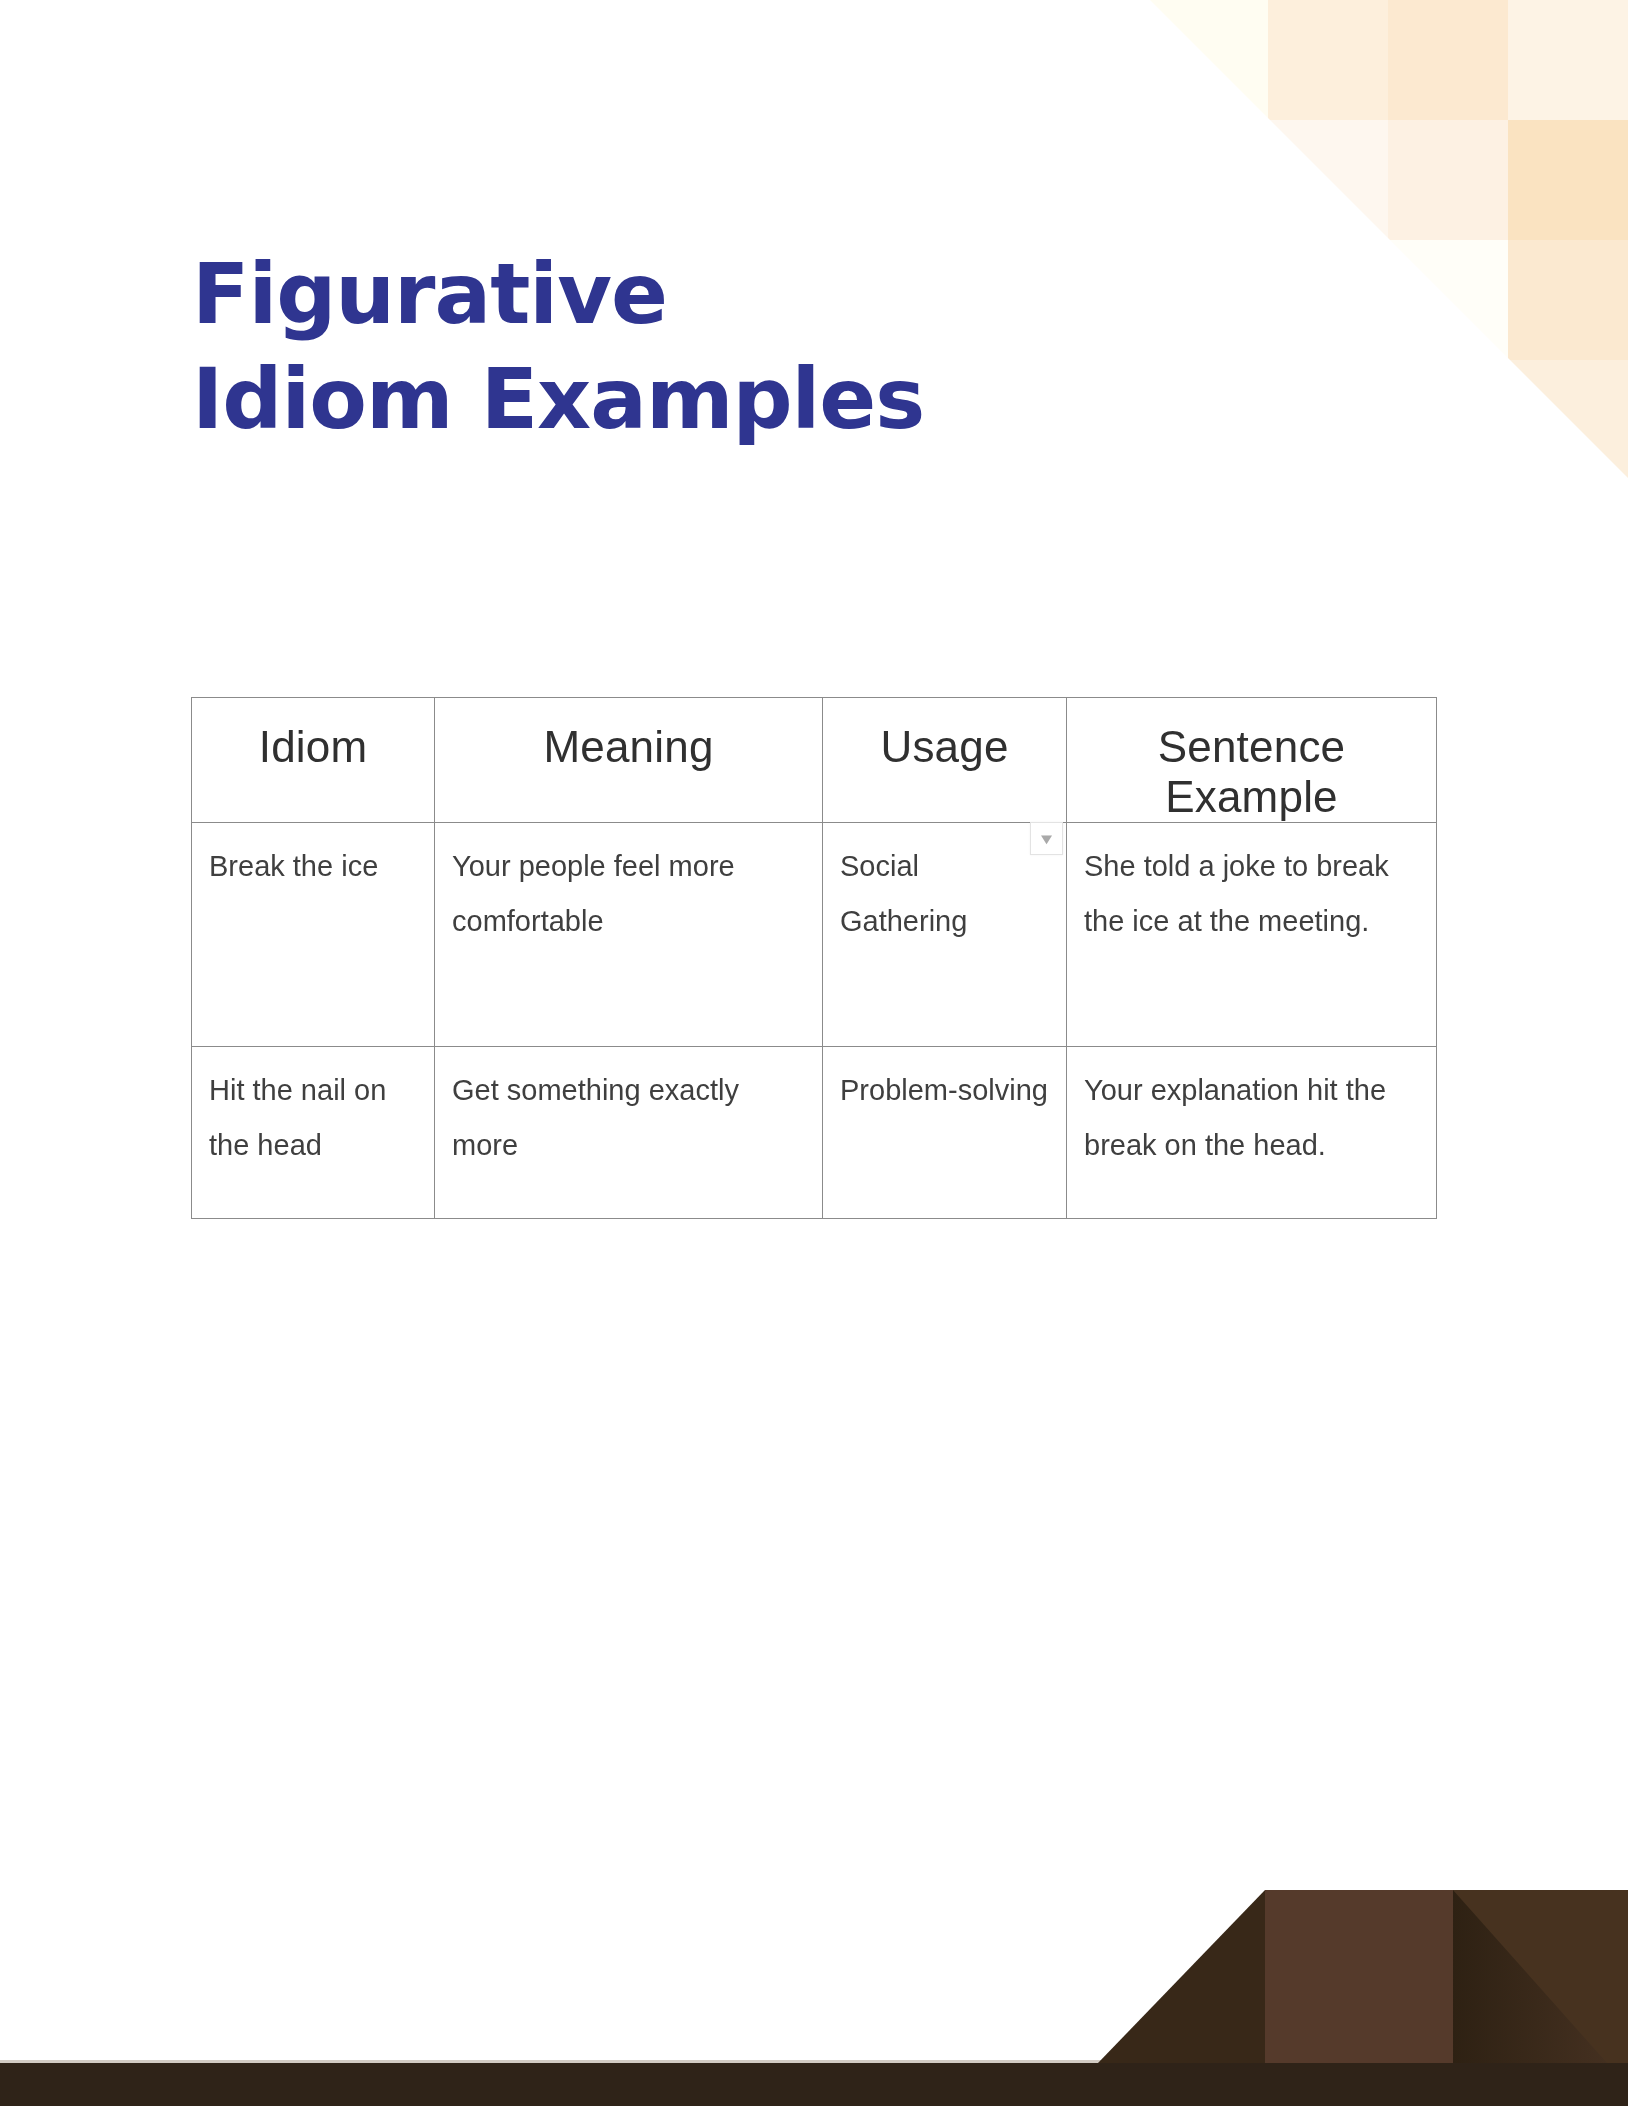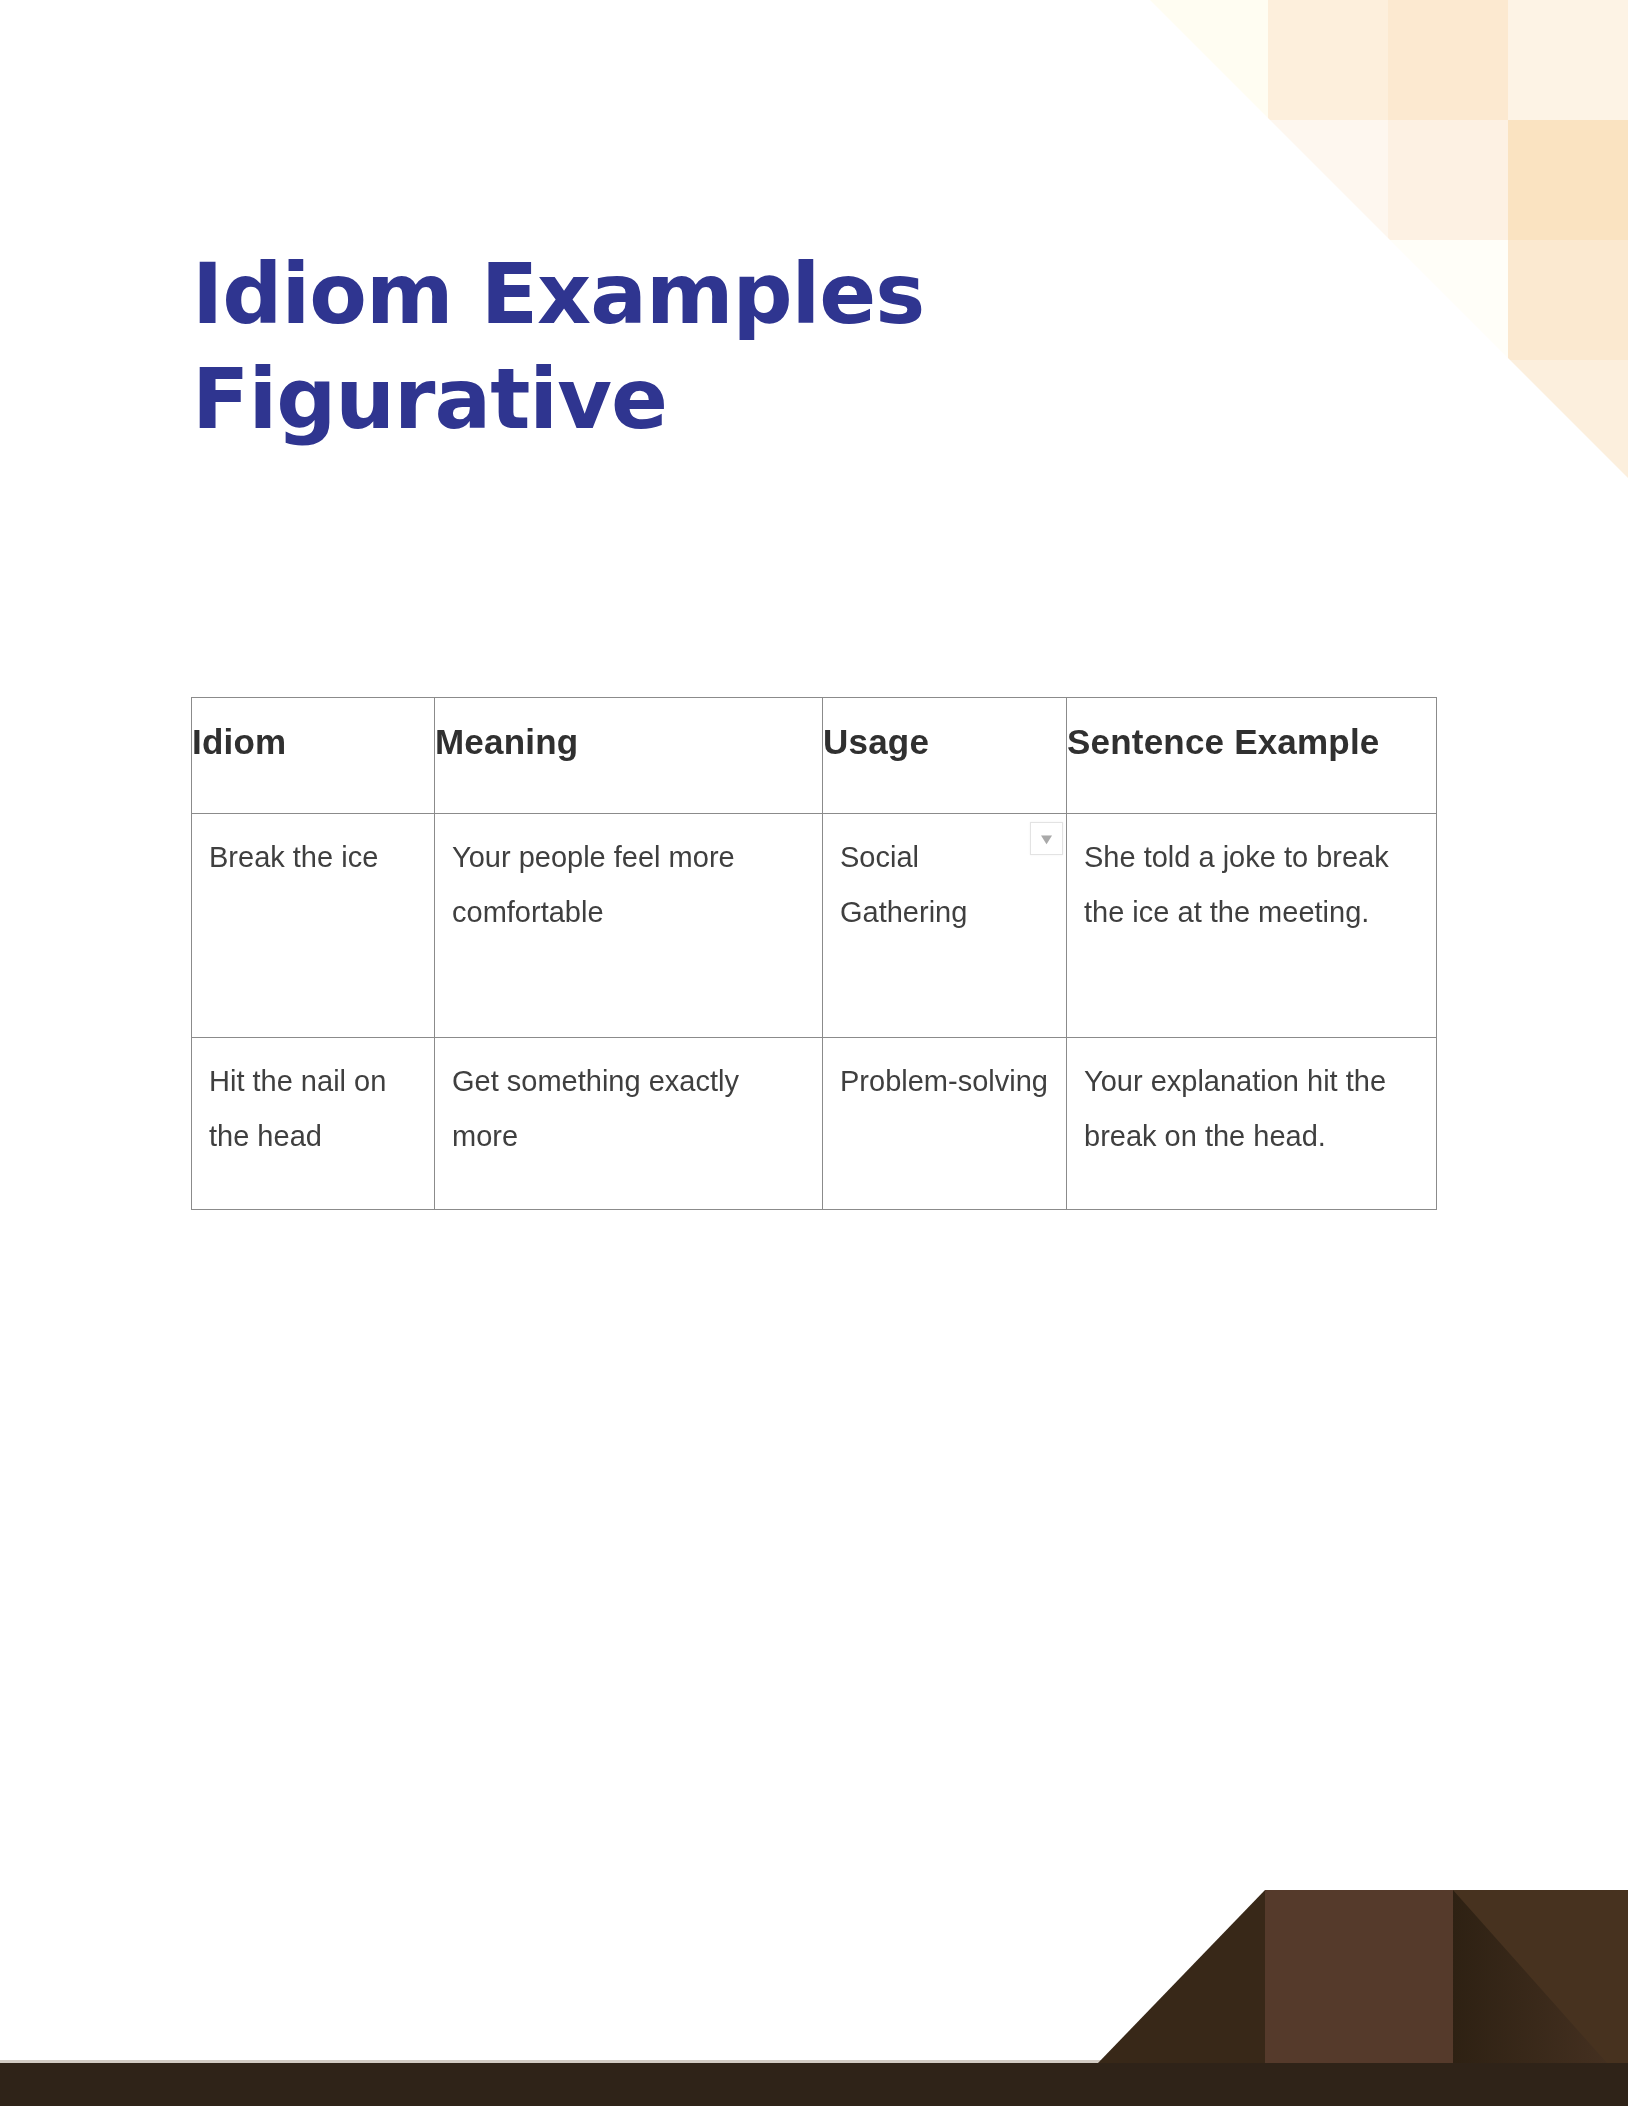--- a/index.html
+++ b/index.html
@@ -41,24 +41,24 @@
     width:1245px;
     background:#ffffff;
   }
   .idiom-table th, .idiom-table td {
     border:1.5px solid #8B8B8B;
     vertical-align:top;
   }
   .idiom-table th {
     height:116px;
     padding-top:24px;
-    font-size:35px;
-    font-weight:700;
+    font-size:44px;
+    font-weight:400;
     color:#303030;
-    text-align:left;
+    text-align:center;
     letter-spacing:.2px;
   }
   .idiom-table td {
     padding:16px 16px 0 17px;
     font-size:29px;
     line-height:55px;
     font-weight:400;
     color:#3F3F3F;
     text-align:left;
     overflow-wrap:break-word;
@@ -108,22 +108,22 @@
   <div class="tile"></div>
   <div class="tile" style="background-color: rgb(255, 254, 248);"></div>
   <div class="tile" style="background-color: rgb(251, 233, 208);"></div>
   <div class="tile"></div>
   <div class="tile"></div>
   <div class="tile"></div>
   <div class="tile" style="background-color: rgb(252, 239, 221);"></div>
 </div>
 
 <div class="page-title">
+  <div>Figurative</div>
   <div>Idiom Examples</div>
-  <div>Figurative</div>
 </div>
 
 <div class="table-wrap">
   <table class="idiom-table">
     <colgroup>
       <col style="width:243px">
         <col style="width:388px">
         <col style="width:244px">
         <col style="width:370px">
     </colgroup>

